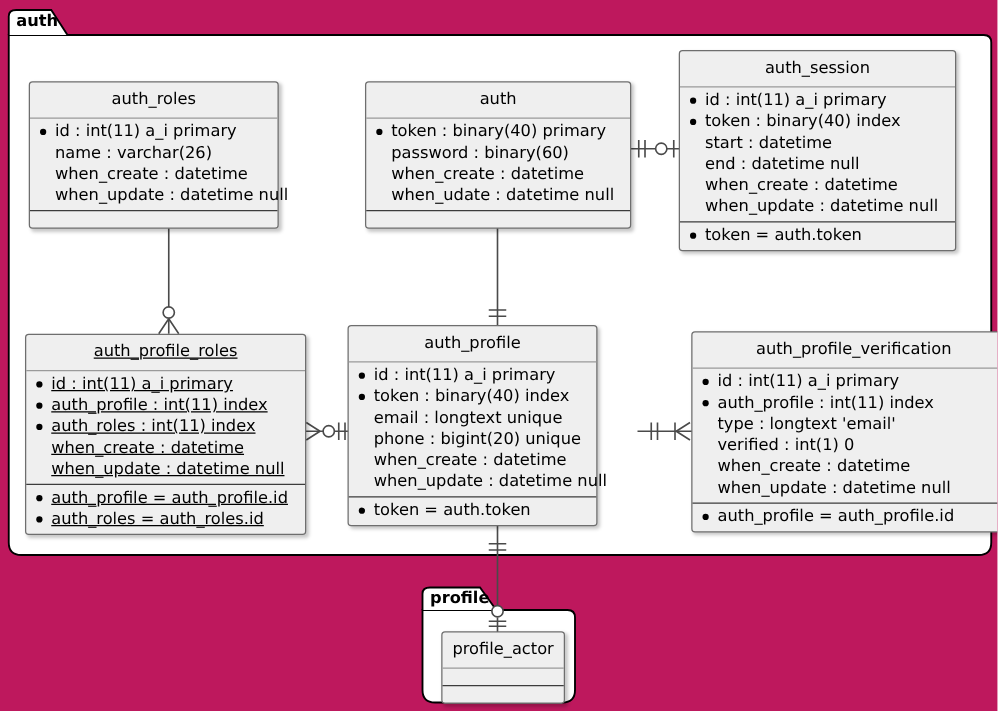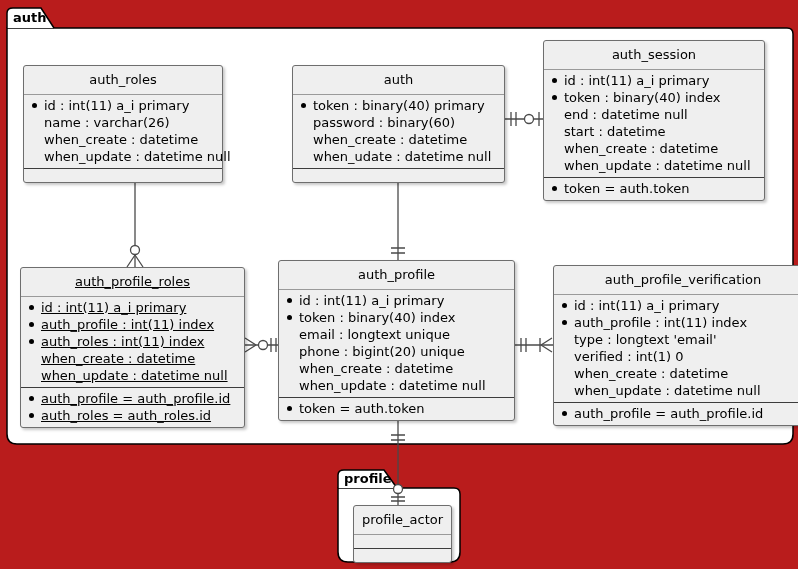--- a/index.html
+++ b/index.html
@@ -1,17 +1,17 @@
 <!DOCTYPE html>
 <html><head>
 <meta charset="utf-8">
 <style>
   html,body{margin:0;padding:0;background:#ffffff;}
   .canvas{
-    position:relative;width:798px;height:569px;background:#b91c1c;
+    position:relative;width:798px;height:569px;background:#be185d;
     font-family:"DejaVu Sans","Liberation Sans",sans-serif;color:#000;
     overflow:hidden;
   }
   .canvas svg{position:absolute;left:0;top:0;}
   .pkg-label{
     position:absolute;font-weight:bold;font-size:13px;line-height:16px;color:#000;
     white-space:nowrap;
   }
   #pkg-auth-label{left:13px;top:10px;}
   #pkg-profile-label{left:344px;top:471px;}
@@ -151,25 +151,25 @@
           <div class="row">
             <div class="dot on"></div>
             <span class="txt">id : int(11) a_i primary</span>
           </div>
           <div class="row">
             <div class="dot on"></div>
             <span class="txt">token : binary(40) index</span>
           </div>
           <div class="row">
             <div class="dot"></div>
+            <span class="txt">start : datetime</span>
+          </div>
+          <div class="row">
+            <div class="dot"></div>
             <span class="txt">end : datetime null</span>
-          </div>
-          <div class="row">
-            <div class="dot"></div>
-            <span class="txt">start : datetime</span>
           </div>
           <div class="row">
             <div class="dot"></div>
             <span class="txt">when_create : datetime</span>
           </div>
           <div class="row">
             <div class="dot"></div>
             <span class="txt">when_update : datetime null</span>
           </div>
         </div>
@@ -208,21 +208,21 @@
           <div class="row">
             <div class="dot on"></div>
             <span class="txt">auth_profile = auth_profile.id</span>
           </div>
           <div class="row">
             <div class="dot on"></div>
             <span class="txt">auth_roles = auth_roles.id</span>
           </div>
         </div>
       </div>
-      <div class="tbl" style="left: 278px; top: 260px; width: 237px;">
+      <div class="tbl" style="left: 278px; top: 260px; width: 200px;">
         <div class="tbl-title">auth_profile</div>
         <div class="sec fields">
           <div class="row">
             <div class="dot on"></div>
             <span class="txt">id : int(11) a_i primary</span>
           </div>
           <div class="row">
             <div class="dot on"></div>
             <span class="txt">token : binary(40) index</span>
           </div>

